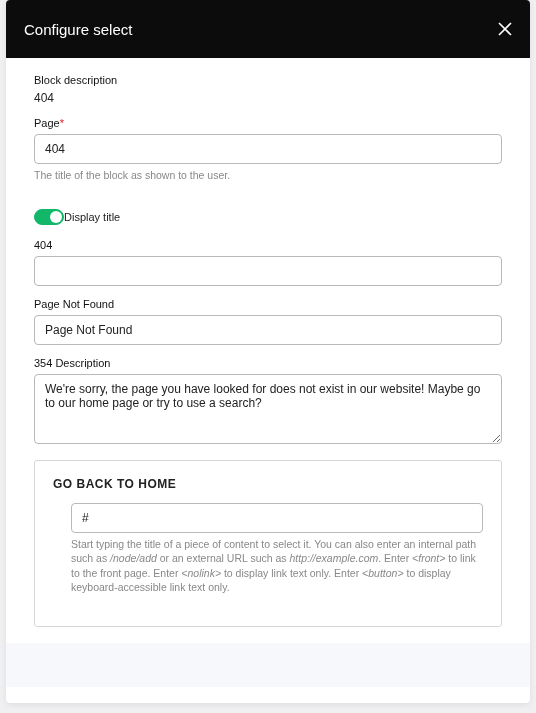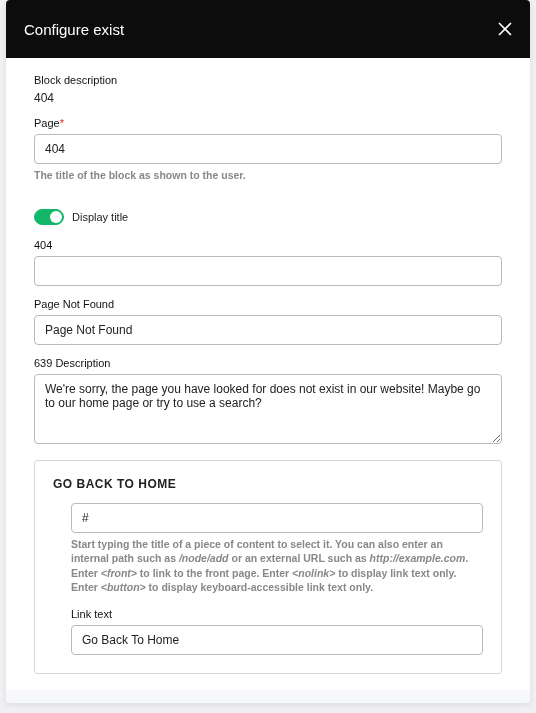--- a/index.html
+++ b/index.html
@@ -58,26 +58,25 @@
     color: #222;
     background: #fff;
     font-family: inherit;
   }
   .textarea { min-height: 70px; resize: vertical; }
   .helper {
     font-size: 10.5px;
     color: #888;
     margin-top: 4px;
     line-height: 1.35;
-    font-weight: bold;
   }
   .helper em { font-style: italic; }
 
   
-  .toggle-row { display: flex; align-items: center; gap: 8px; margin: 27px 0 14px 0; }
+  .toggle-row { display: flex; align-items: center; margin: 27px 0 14px 0; }
   .toggle {
     width: 30px; height: 16px; border-radius: 10px; background: #12b76a; position: relative;
     border: 1px solid #12b76a; cursor: pointer;
   }
   .toggle .knob {
     position: absolute;
     width: 12px; height: 12px; border-radius: 50%; background: #fff;
     top: 1px; right: 1px;
   }
   .toggle-label { font-size: 11px; color: #222; }
@@ -106,21 +105,21 @@
     padding: 16px 28px 28px 28px;
     margin: 0 -28px;
   }
 </style>
 </head>
 <body>
 
 <div class="modal">
 
   <div class="header">
-    <span class="header-title">Configure exist</span>
+    <span class="header-title">Configure select</span>
     <span class="close-icon">
       <svg viewBox="0 0 14 14">
           <path d="M1 1 L13 13 M13 1 L1 13" fill="none"></path>
         </svg>
     </span>
   </div>
 
   <div class="body">
 
     <div class="field">
@@ -147,39 +146,35 @@
       <span class="label">404</span>
       <input class="input" type="text" value="" style="">
     </div>
 
     <div class="field">
       <span class="label">Page Not Found</span>
       <input class="input" type="text" value="Page Not Found" style="">
     </div>
 
     <div class="field">
-      <span class="label">639 Description</span>
+      <span class="label">354 Description</span>
       <textarea class="textarea" style="">We're sorry, the page you have looked for does not exist in our website! Maybe go to our home page or try to use a search?</textarea>
     </div>
 
     <div class="fieldset">
       <div class="fieldset-title">GO BACK TO HOME</div>
       <div class="nested">
 
         <div class="field">
           <input class="input" type="text" value="#" style="">
           <div class="helper">
             <span>Start typing the title of a piece of content to select it. You can also enter an internal path such as </span><em>/node/add</em><span> or an external URL such as </span><em>http://example.com</em><span>. Enter </span><em>&lt;front&gt;</em><span> to link to the front page. Enter </span><em>&lt;nolink&gt;</em><span> to display link text only. Enter </span><em>&lt;button&gt;</em><span> to display keyboard-accessible link text only.</span>
           </div>
         </div>
 
-        <div class="field" style="margin-bottom:0">
-          <span class="label">Link text</span>
-          <input class="input" type="text" value="Go Back To Home" style="">
-        </div>
 
       </div>
     </div>
 
     <div class="footer">
       
     </div>
 
   </div>
 </div>

